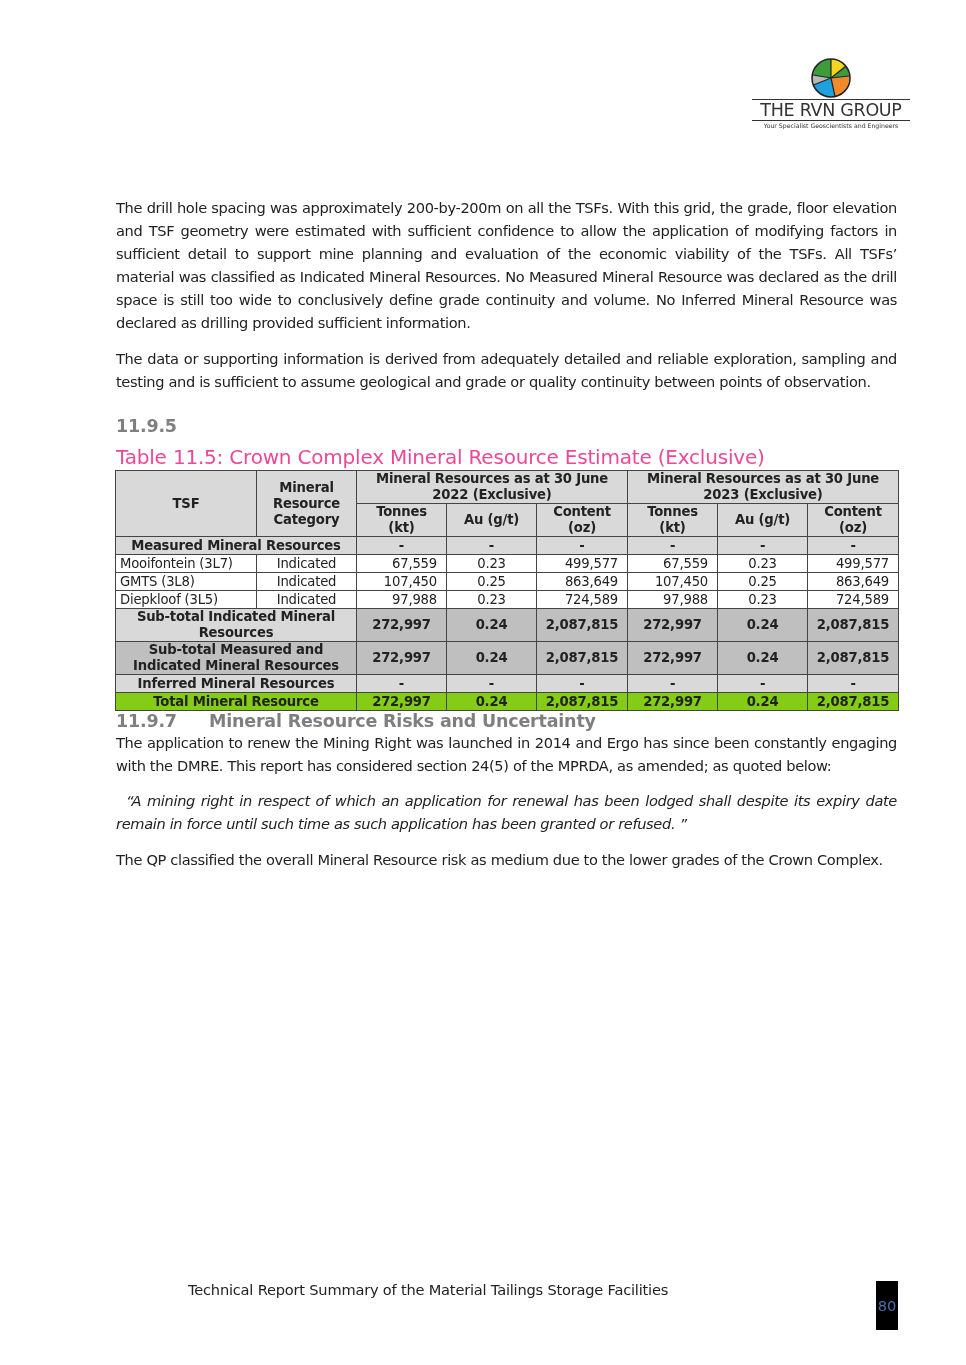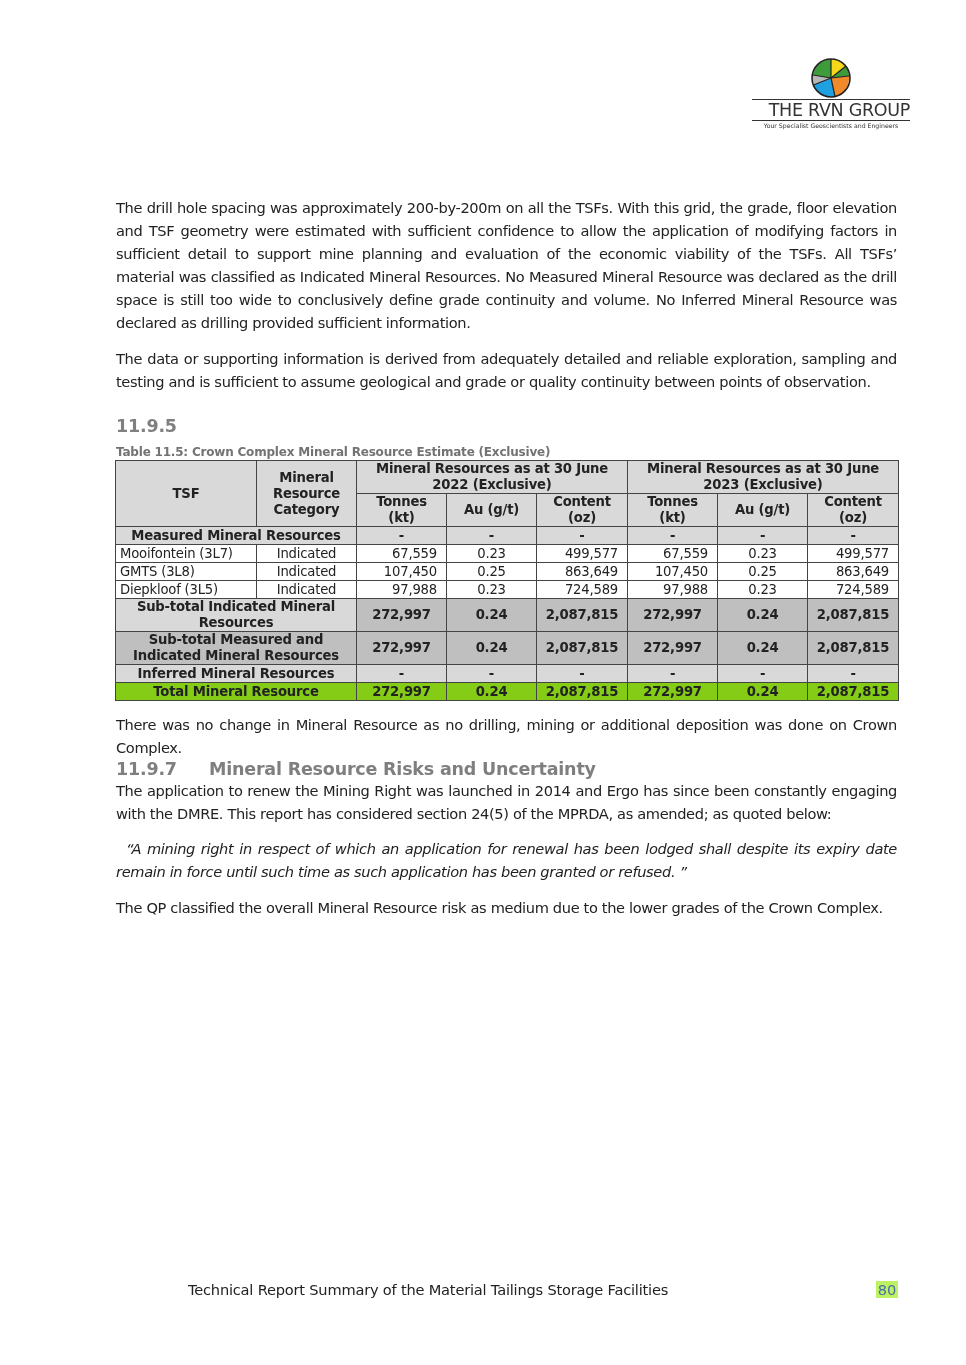--- a/index.html
+++ b/index.html
@@ -1,48 +1,48 @@
 <!DOCTYPE html>
 <html><head>
 <meta charset="utf-8">
 <style>
   * { box-sizing: border-box; margin: 0; padding: 0; }
   html, body { width: 966px; height: 1365px; background: #ffffff; }
   body { position: relative; font-family: "DejaVu Sans", sans-serif; color: #222; overflow: hidden; }
 
   .logo { position: absolute; left: 752px; top: 58px; width: 160px; height: 76px; }
   .logo svg.pie { position: absolute; left: 59px; top: 0; }
-  .logo .brand { position: absolute; left: 0; top: 41px; width: 158px; font-size: 17.5px; letter-spacing: -0.3px; color: #333; text-align: right; border-top: 1.5px solid #333; border-bottom: 1.5px solid #333; line-height: 20px; white-space: nowrap; }
+  .logo .brand { position: absolute; left: 0; top: 41px; width: 158px; font-size: 17.5px; letter-spacing: -0.3px; color: #333; text-align: center; border-top: 1.5px solid #333; border-bottom: 1.5px solid #333; line-height: 20px; white-space: nowrap; }
   .logo .tagline { position: absolute; left: 0; top: 64px; width: 158px; text-align: center; font-size: 6.2px; color: #333; white-space: nowrap; }
 
   .content { position: absolute; left: 116px; top: 196px; width: 781px; }
   p.body { font-size: 14.6px; line-height: 23px; text-align: justify; letter-spacing: -0.35px; color: #222; }
   p.body + p.body { margin-top: 13px; }
 
   .heading { font-size: 17.5px; font-weight: bold; color: #7f7f7f; letter-spacing: -0.2px; display: flex; }
   .heading .num { width: 93px; }
 
-  .table-caption { font-size: 12px; font-weight: bold; color: #737373; letter-spacing: -0.2px; }
+  .table-caption { font-size: 20px; font-weight: normal; color: #ec4899; letter-spacing: -0.2px; }
 
   table.res { border-collapse: collapse; width: 783px; font-size: 13.2px; table-layout: fixed; letter-spacing: -0.2px; }
   table.res td, table.res th { border: 1px solid #444; padding: 0 4px; line-height: 16px; height: 18px; }
   table.res th { background: #d9d9d9; font-weight: bold; text-align: center; }
   table.res td.num { text-align: right; padding-right: 9px; }
   table.res td.ctr { text-align: center; }
   table.res tr.data td { background: #fff; }
   table.res tr.measured td, table.res tr.inferred td { background: #d9d9d9; font-weight: bold; text-align: center; }
   table.res tr.sub1 td { background: #d9d9d9; font-weight: bold; text-align: center; }
   table.res tr.sub1 td.val { background: #bfbfbf; }
   table.res tr.sub2 td { background: #bfbfbf; font-weight: bold; text-align: center; }
   table.res tr.total td { background: #84cc16; font-weight: bold; text-align: center; }
 
   .quote { font-size: 14.6px; line-height: 23px; font-style: italic; text-align: justify; text-indent: 10px; letter-spacing: -0.35px; color: #222; }
 
   .footer { position: absolute; top: 1281px; left: 188px; width: 710px; font-size: 14.6px; color: #222; display: flex; justify-content: space-between; letter-spacing: -0.2px; gap: 33px; }
-  .footer .page { color: #4a6fa5; background: #bef264; padding: 0 2px; }
+  .footer .page { color: #4a6fa5; background: #000000; padding: 16px 2px; }
 </style>
 </head>
 <body>
 
 <div class="logo">
   <svg class="pie" width="40" height="40" viewBox="0 0 40 40">
     <path d="M20 20 L20 1 A19 19 0 0 1 35 8 Z" fill="#f4d71a"></path>
     <path d="M20 20 L35 8 A19 19 0 0 1 38 18 Z" fill="#3e9b3a"></path>
     <path d="M20 20 L38 18 A19 19 0 0 1 24 38.5 Z" fill="#f08a2b"></path>
     <path d="M20 20 L24 38.5 A19 19 0 0 1 2.5 27 Z" fill="#1fa0e0"></path>
@@ -169,21 +169,20 @@
       <td>272,997</td>
       <td>0.24</td>
       <td>2,087,815</td>
       <td>272,997</td>
       <td>0.24</td>
       <td>2,087,815</td>
     </tr>
   </tbody>
     </table>
 
-  <p class="body" style="margin-top:12px;">There was no change in Mineral Resource as no drilling, mining or additional deposition was done on Crown Complex.</p>
 
   <div class="heading" style="">
     <span class="num">11.9.7</span>
     <span>Mineral Resource Risks and Uncertainty</span>
   </div>
   <p class="body" style="">The application to renew the Mining Right was launched in 2014 and Ergo has since been constantly engaging with the DMRE. This report has considered section 24(5) of the MPRDA, as amended; as quoted below:</p>
   <p class="quote" style="margin-top:12px;">“A mining right in respect of which an application for renewal has been lodged shall despite its expiry date remain in force until such time as such application has been granted or refused. ”</p>
   <p class="body" style="margin-top:13px;">The QP classified the overall Mineral Resource risk as medium due to the lower grades of the Crown Complex.</p>
 </div>
 

